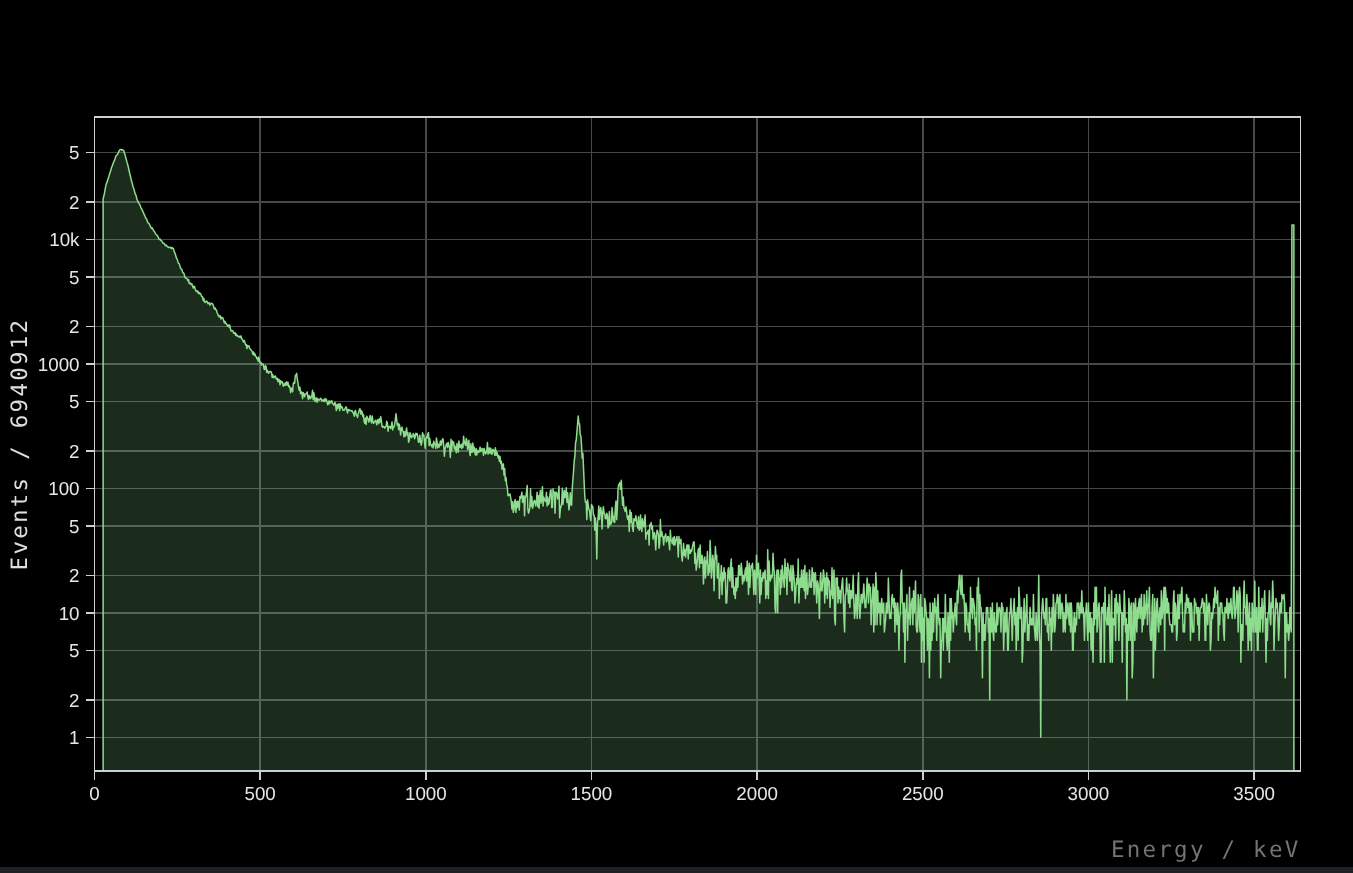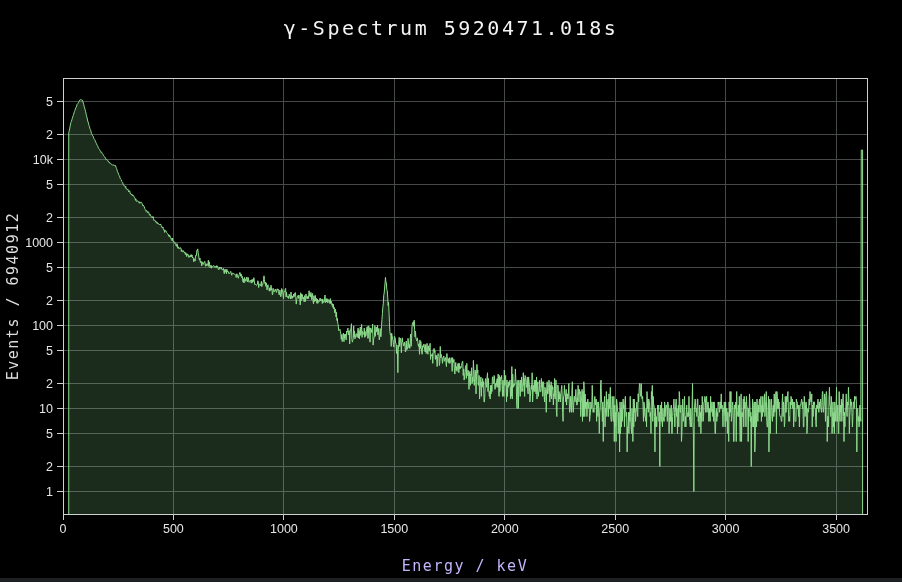--- a/index.html
+++ b/index.html
@@ -1,31 +1,30 @@
 <!DOCTYPE html>
 <html><head>
 <meta charset="utf-8">
 <style>
   html,body{margin:0;padding:0;background:#000;width:902px;height:582px;overflow:hidden;}
   #stage{position:relative;width:902px;height:582px;background:#000;font-family:"DejaVu Sans Mono",monospace;}
   #chart-title{position:absolute;top:16px;left:0;width:902px;text-align:center;color:#f4f4f4;
     font:20px "DejaVu Sans Mono",monospace;letter-spacing:2.5px;white-space:pre;}
-  #x-axis-label{position:absolute;top:557px;left:63px;width:804px;text-align:center;color:#c4b5fd;
+  #x-axis-label{position:absolute;top:557px;left:63px;width:804px;text-align:right;color:#737373;
     font:15px "DejaVu Sans Mono",monospace;letter-spacing:1.5px;}
   #y-axis-label{position:absolute;left:-204px;top:286px;width:436px;height:20px;text-align:center;
     transform:rotate(-90deg);color:#dedede;font:15px "DejaVu Sans Mono",monospace;letter-spacing:1.5px;}
   #plot-svg{position:absolute;left:0;top:0;}
   #window-bottom-edge{position:absolute;left:0;top:578px;width:902px;height:4px;background:#1e2124;}
   text{font-family:"Liberation Sans","DejaVu Sans",sans-serif;}
 </style>
 </head>
 <body>
 
 <div id="stage">
-  <div id="chart-title">γ-Spectrum 5920471.018s</div>
   <svg id="plot-svg" width="902" height="582">
       <line x1="63" x2="867" y1="491.5" y2="491.5" stroke="#45494a" stroke-width="1" shape-rendering="crispEdges"></line>
       <line x1="63" x2="867" y1="466.5" y2="466.5" stroke="#45494a" stroke-width="1" shape-rendering="crispEdges"></line>
       <line x1="63" x2="867" y1="433.5" y2="433.5" stroke="#45494a" stroke-width="1" shape-rendering="crispEdges"></line>
       <line x1="63" x2="867" y1="408.5" y2="408.5" stroke="#45494a" stroke-width="1" shape-rendering="crispEdges"></line>
       <line x1="63" x2="867" y1="383.5" y2="383.5" stroke="#45494a" stroke-width="1" shape-rendering="crispEdges"></line>
       <line x1="63" x2="867" y1="350.5" y2="350.5" stroke="#45494a" stroke-width="1" shape-rendering="crispEdges"></line>
       <line x1="63" x2="867" y1="325.5" y2="325.5" stroke="#45494a" stroke-width="1" shape-rendering="crispEdges"></line>
       <line x1="63" x2="867" y1="300.5" y2="300.5" stroke="#45494a" stroke-width="1" shape-rendering="crispEdges"></line>
       <line x1="63" x2="867" y1="267.5" y2="267.5" stroke="#45494a" stroke-width="1" shape-rendering="crispEdges"></line>

